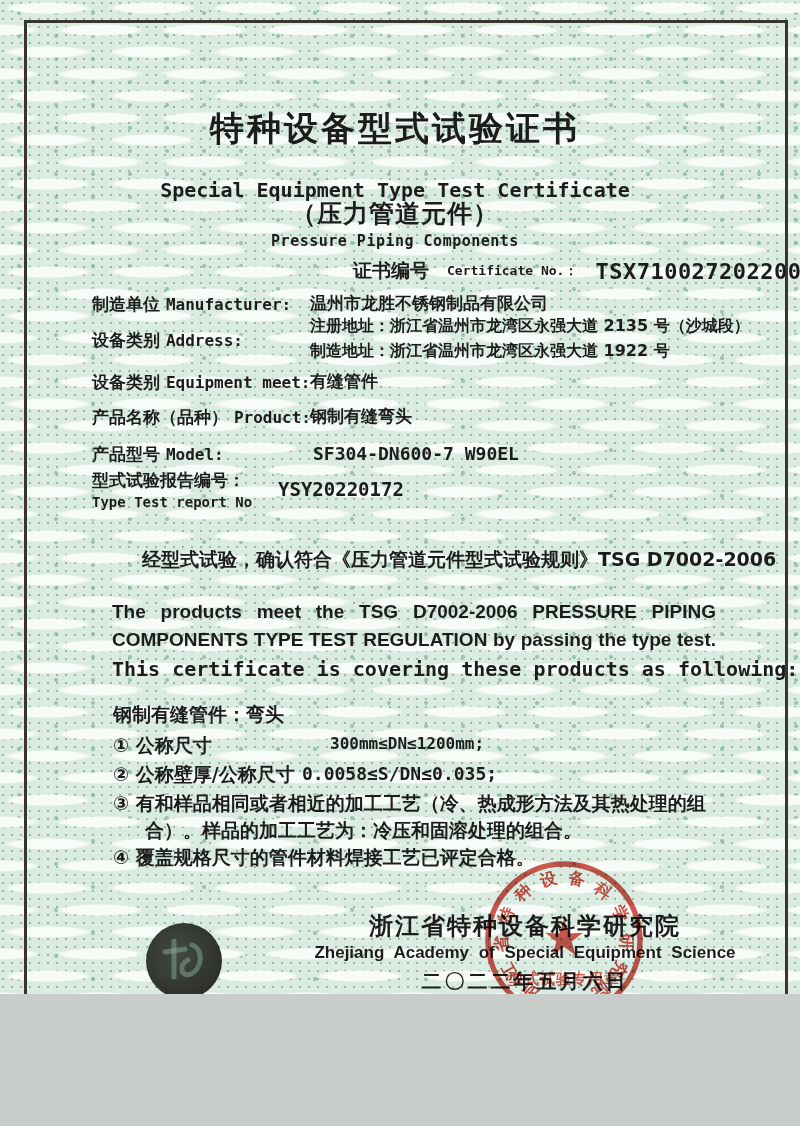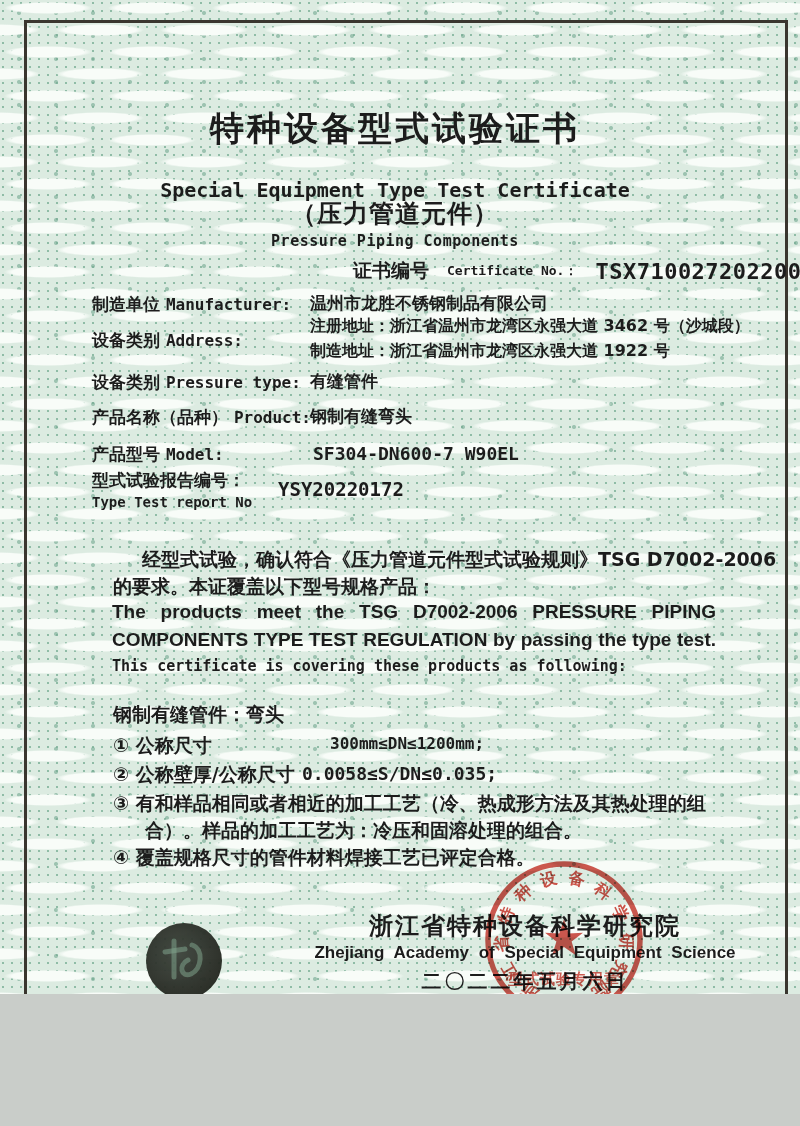--- a/index.html
+++ b/index.html
@@ -58,47 +58,46 @@
   </div>
 
   <div class="abs flabel cjk" style="top:293px;">
     <span>制造单位</span> <span class="en">Manufacturer:</span>
   </div>
   <div class="abs fvalue cjk" style="top:292px;">温州市龙胜不锈钢制品有限公司</div>
 
   <div class="abs flabel cjk" style="top:329px;">
     <span>设备类别</span> <span class="en">Address:</span>
   </div>
-  <div class="abs fvalue cjk" style="top:316px;font-size:16px;">注册地址：浙江省温州市龙湾区永强大道 3462 号（沙城段）</div>
+  <div class="abs fvalue cjk" style="top:316px;font-size:16px;">注册地址：浙江省温州市龙湾区永强大道 2135 号（沙城段）</div>
   <div class="abs fvalue cjk" style="top:341px;font-size:16px;">制造地址：浙江省温州市龙湾区永强大道 1922 号</div>
 
   <div class="abs flabel cjk" style="top:371px;">
-    <span>设备类别</span> <span class="en">Pressure type:</span>
+    <span>设备类别</span> <span class="en">Equipment meet:</span>
   </div>
   <div class="abs fvalue cjk" style="top:370px;">有缝管件</div>
 
   <div class="abs flabel cjk" style="top:406px;">
     <span>产品名称（品种）</span> <span class="en">Product:</span>
   </div>
   <div class="abs fvalue cjk" style="top:405px;">钢制有缝弯头</div>
 
   <div class="abs flabel cjk" style="top:443px;">
     <span>产品型号</span> <span class="en">Model:</span>
   </div>
   <div class="abs fvalue mono" style="top:443px;left:313px;font-size:18px;">SF304-DN600-7 W90EL</div>
 
   <div class="abs flabel cjk" style="top:469px;">型式试验报告编号：</div>
   <div class="abs mono" style="top:494px;left:92px;font-size:14px;font-weight:bold;">Type Test report No</div>
   <div class="abs mono" style="top:478px;left:278px;font-size:19px;font-weight:bold;">YSY20220172</div>
 
   <div class="abs para cjk" style="left:142px;top:547px;">经型式试验，确认符合《压力管道元件型式试验规则》TSG D7002-2006</div>
-  <div class="abs para cjk" style="left:113px;top:574px;">的要求。本证覆盖以下型号规格产品：</div>
   <div class="abs en-just serif" style="top:601px;">The products meet the TSG D7002-2006 PRESSURE PIPING</div>
   <div class="abs en-just serif" style="top:629px;">COMPONENTS TYPE TEST REGULATION by passing the type test.</div>
-  <div class="abs mono" style="left:112px;top:657px;font-size:15px;font-weight:bold;">This certificate is covering these products as following:</div>
+  <div class="abs mono" style="left:112px;top:657px;font-size:20px;font-weight:bold;">This certificate is covering these products as following:</div>
 
   <div class="abs para cjk" style="left:113px;top:702px;">钢制有缝管件：弯头</div>
   <div class="abs para cjk" style="left:113px;top:733px;">① 公称尺寸</div>
   <div class="abs mono" style="left:330px;top:734px;font-size:16px;font-weight:bold;">300mm≤DN≤1200mm;</div>
   <div class="abs para cjk" style="left:113px;top:762px;">② 公称壁厚/公称尺寸</div>
   <div class="abs mono" style="left:302px;top:763px;font-size:18px;font-weight:bold;">0.0058≤S/DN≤0.035;</div>
   <div class="abs para cjk" style="left:113px;top:791px;">③ 有和样品相同或者相近的加工工艺（冷、热成形方法及其热处理的组</div>
   <div class="abs para cjk" style="left:145px;top:818px;">合）。样品的加工工艺为：冷压和固溶处理的组合。</div>
   <div class="abs para cjk" style="left:113px;top:845px;">④ 覆盖规格尺寸的管件材料焊接工艺已评定合格。</div>
 

